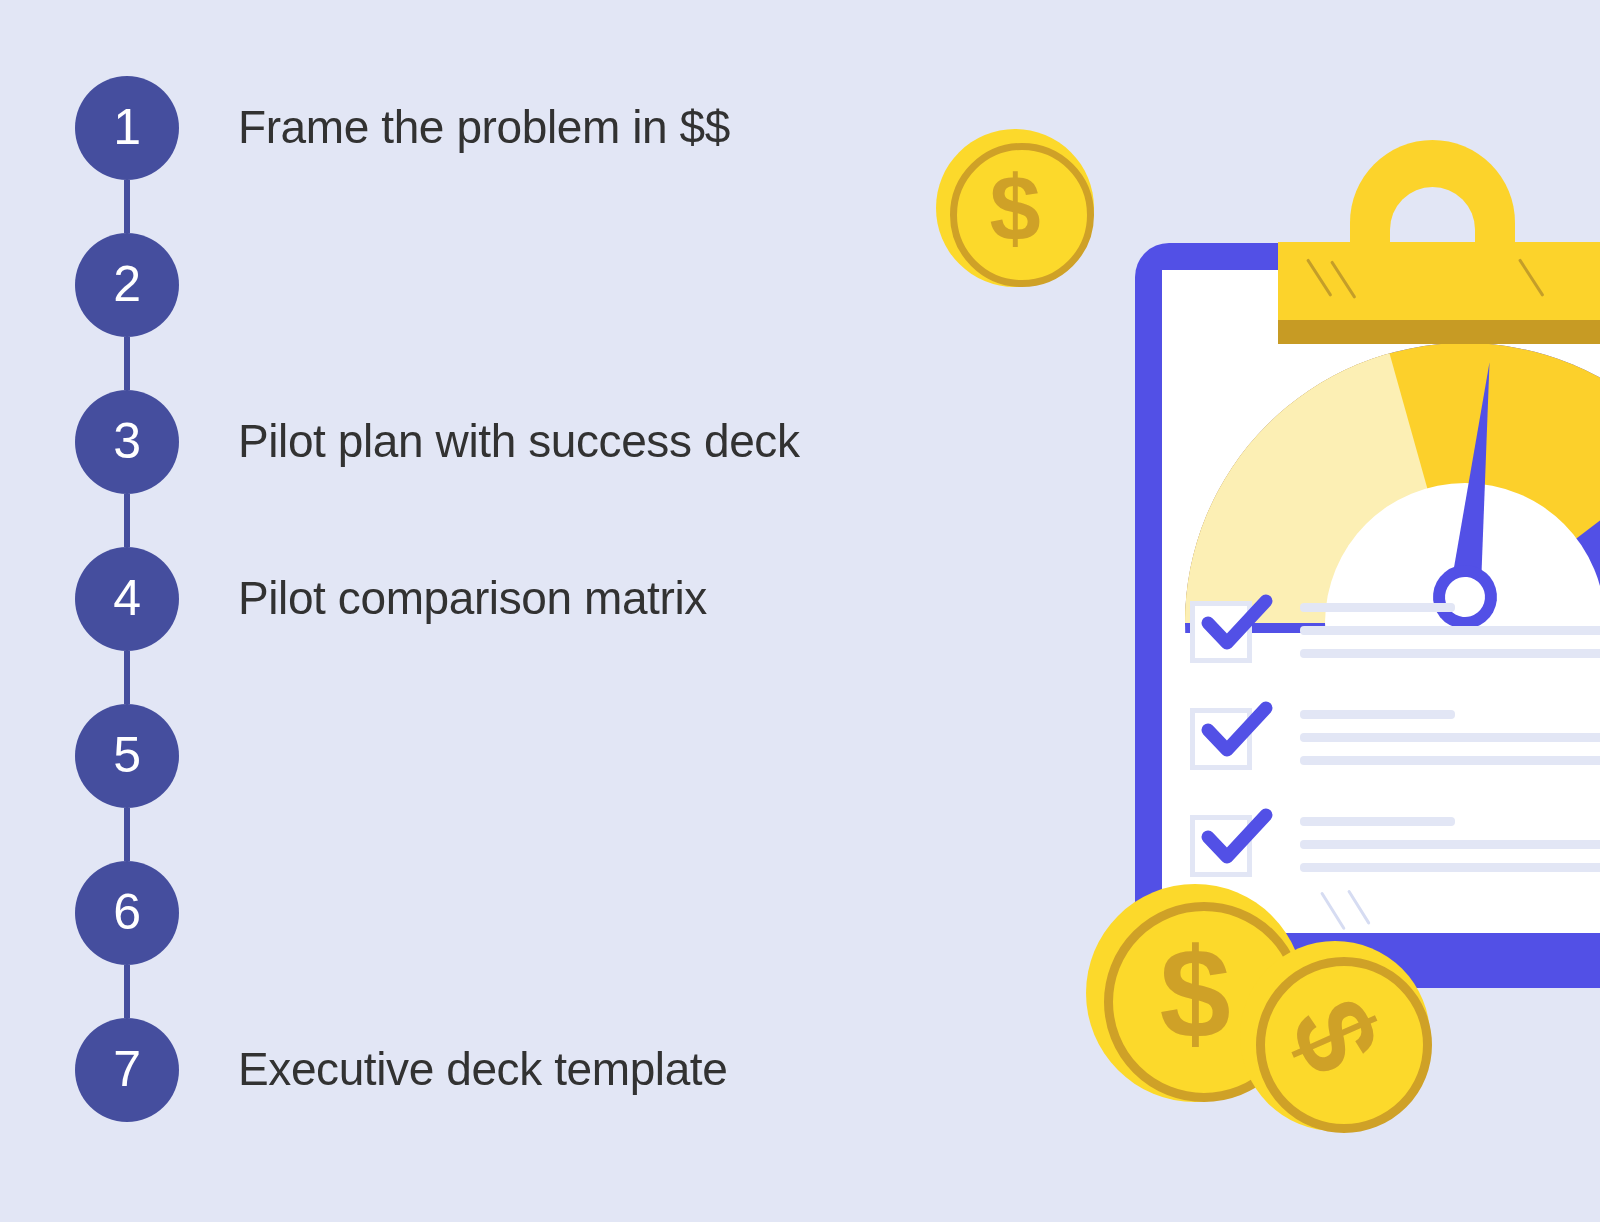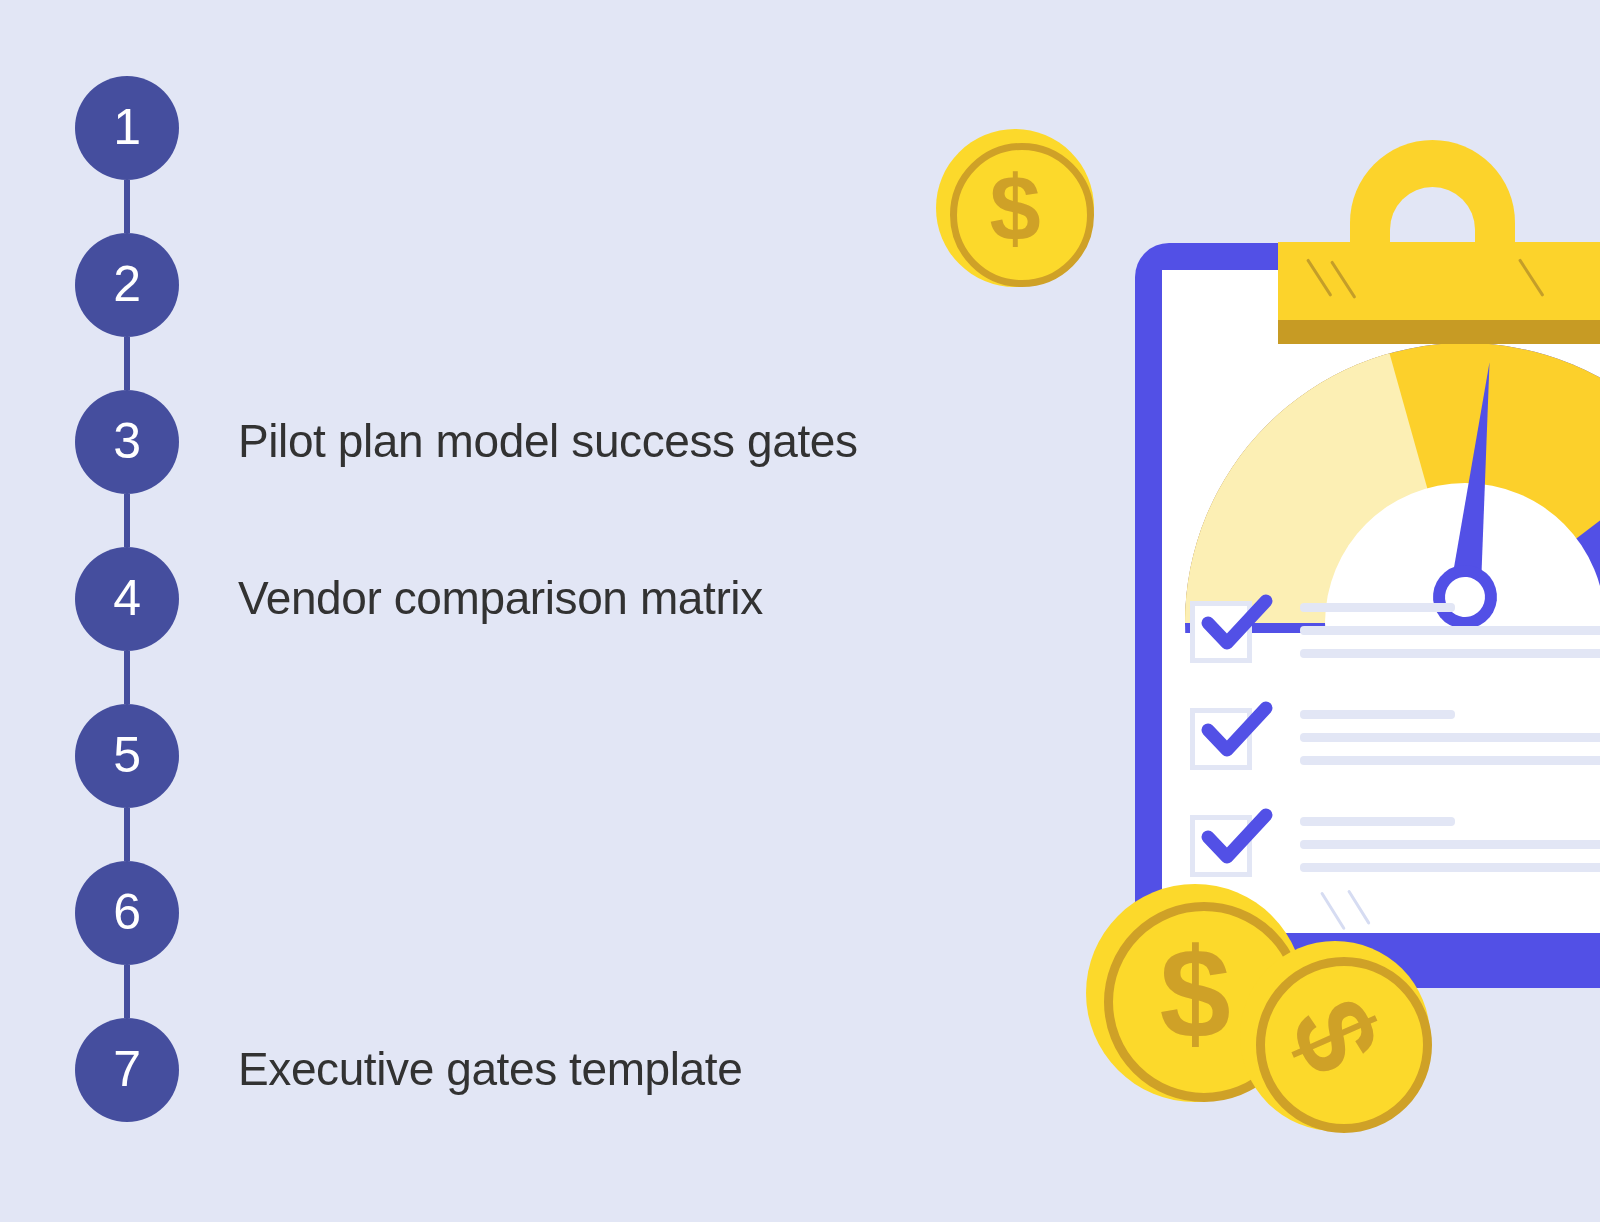--- a/index.html
+++ b/index.html
@@ -115,59 +115,60 @@
     <div class="connector" style="top:337px;height:53px;"></div>
     <div class="connector" style="top:494px;height:53px;"></div>
     <div class="connector" style="top:651px;height:53px;"></div>
     <div class="connector" style="top:808px;height:53px;"></div>
     <div class="connector" style="top:965px;height:53px;"></div>
 
     <div class="step-row" style="top:76px;">
       <div class="step-badge">
         <span class="step-num">1</span>
       </div>
+      <div class="step-label">Frame the problem in $$</div>
     </div>
 
     <div class="step-row" style="top:233px;">
       <div class="step-badge">
         <span class="step-num">2</span>
       </div>
     </div>
 
     <div class="step-row" style="top:390px;">
       <div class="step-badge">
         <span class="step-num">3</span>
       </div>
-      <div class="step-label">Pilot plan model success gates</div>
+      <div class="step-label">Pilot plan with success deck</div>
     </div>
 
     <div class="step-row" style="top:547px;">
       <div class="step-badge">
         <span class="step-num">4</span>
       </div>
-      <div class="step-label">Vendor comparison matrix</div>
+      <div class="step-label">Pilot comparison matrix</div>
     </div>
 
     <div class="step-row" style="top:704px;">
       <div class="step-badge">
         <span class="step-num">5</span>
       </div>
     </div>
 
     <div class="step-row" style="top:861px;">
       <div class="step-badge">
         <span class="step-num">6</span>
       </div>
     </div>
 
     <div class="step-row" style="top:1018px;">
       <div class="step-badge">
         <span class="step-num">7</span>
       </div>
-      <div class="step-label">Executive gates template</div>
+      <div class="step-label">Executive deck template</div>
     </div>
   </div>
 
   <div id="clipboard">
     <div id="cb-frame"></div>
     <div id="cb-page"></div>
 
     <div id="gauge">
 
       <div class="gauge-seg" style="background:#5250e6;"></div>

